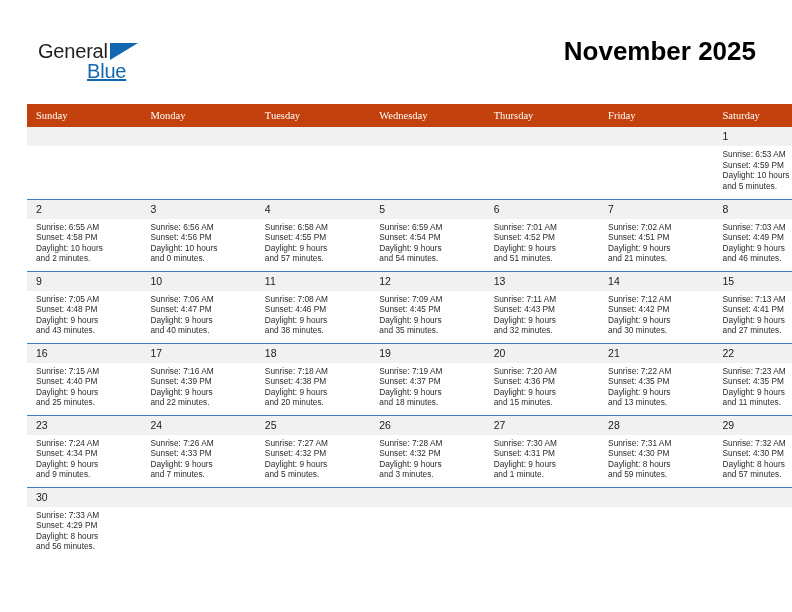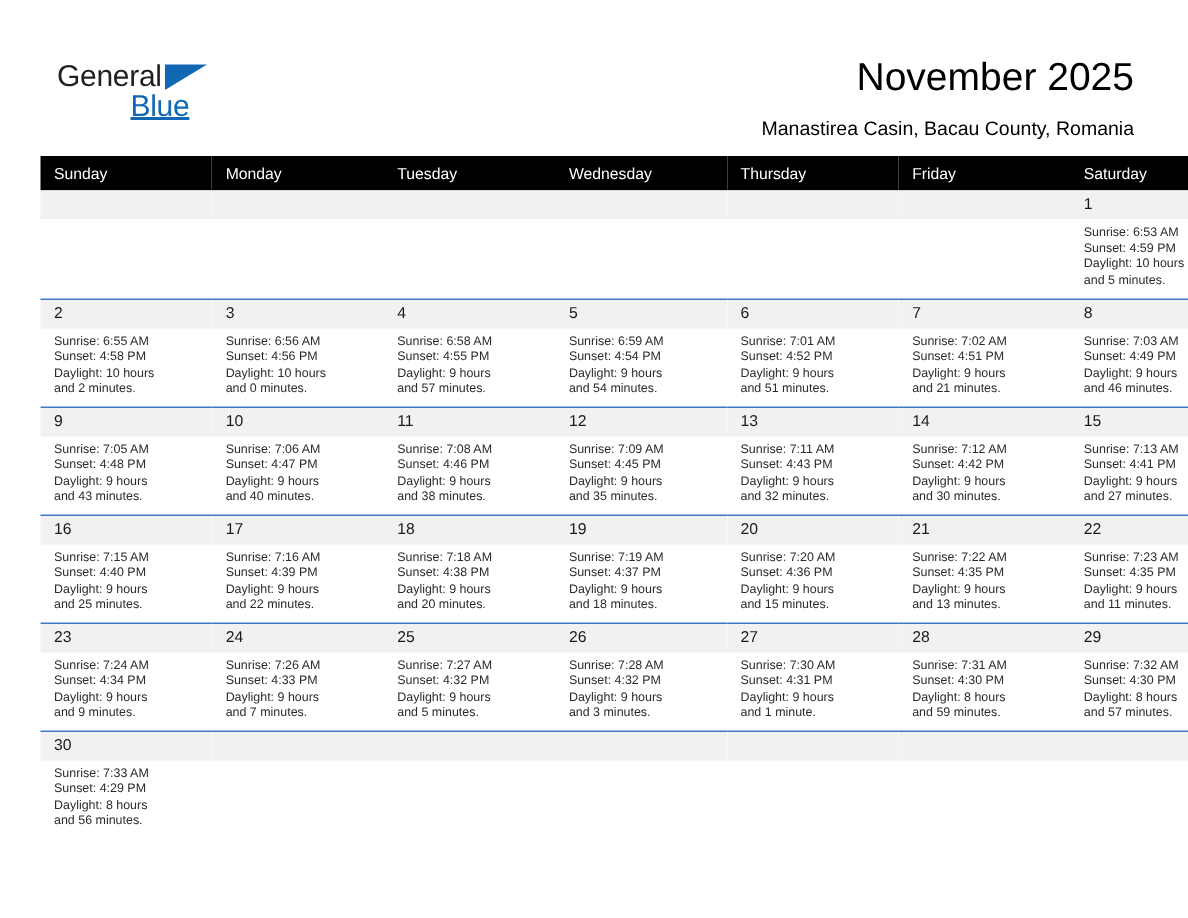--- a/index.html
+++ b/index.html
@@ -66,21 +66,21 @@
     font-family: "Liberation Sans", sans-serif;
     text-decoration: underline;
   }
   .title {
     position: absolute;
     right: 36px;
     top: 36px;
     font-size: 26px;
     line-height: 30px;
     color: #000000;
-    font-weight: normal;
+    font-weight: bold;
     text-align: right;
     white-space: nowrap;
   }
   .subtitle {
     position: absolute;
     right: 36px;
     top: 78px;
     font-size: 13px;
     line-height: 15px;
     color: #000000;
@@ -91,29 +91,30 @@
   
   .calendar {
     position: absolute;
     left: 27px;
     top: 104px;
     width: 738px;
     border-collapse: collapse;
     table-layout: fixed;
   }
   .calendar th {
-    background: #000000;
+    background: #c2410c;
     color: #ffffff;
     font-size: 10.5px;
     font-weight: normal;
     text-align: left;
     padding: 5px 0 5px 9px;
     height: 13px;
     border: none;
     width: 105.43px;
+    font-family: Liberation Serif, serif;
   }
   .calendar td {
     vertical-align: top;
     padding: 0;
     border: none;
     border-top: 1px solid #3a7cbe;
     height: 72px;
     box-sizing: border-box;
     background: #ffffff;
   }
@@ -154,21 +155,20 @@
 
   <div class="header">
 
     <div class="logo">
       <span class="logo-general">General</span>
       <span class="logo-tri"></span>
       <span class="logo-blue">Blue</span>
     </div>
 
     <div class="title">November 2025</div>
-    <div class="subtitle">Manastirea Casin, Bacau County, Romania</div>
   </div>
 
   <table class="calendar">
     <thead>
       <tr>
         <th>Sunday</th>
         <th>Monday</th>
         <th>Tuesday</th>
         <th>Wednesday</th>
         <th>Thursday</th>

